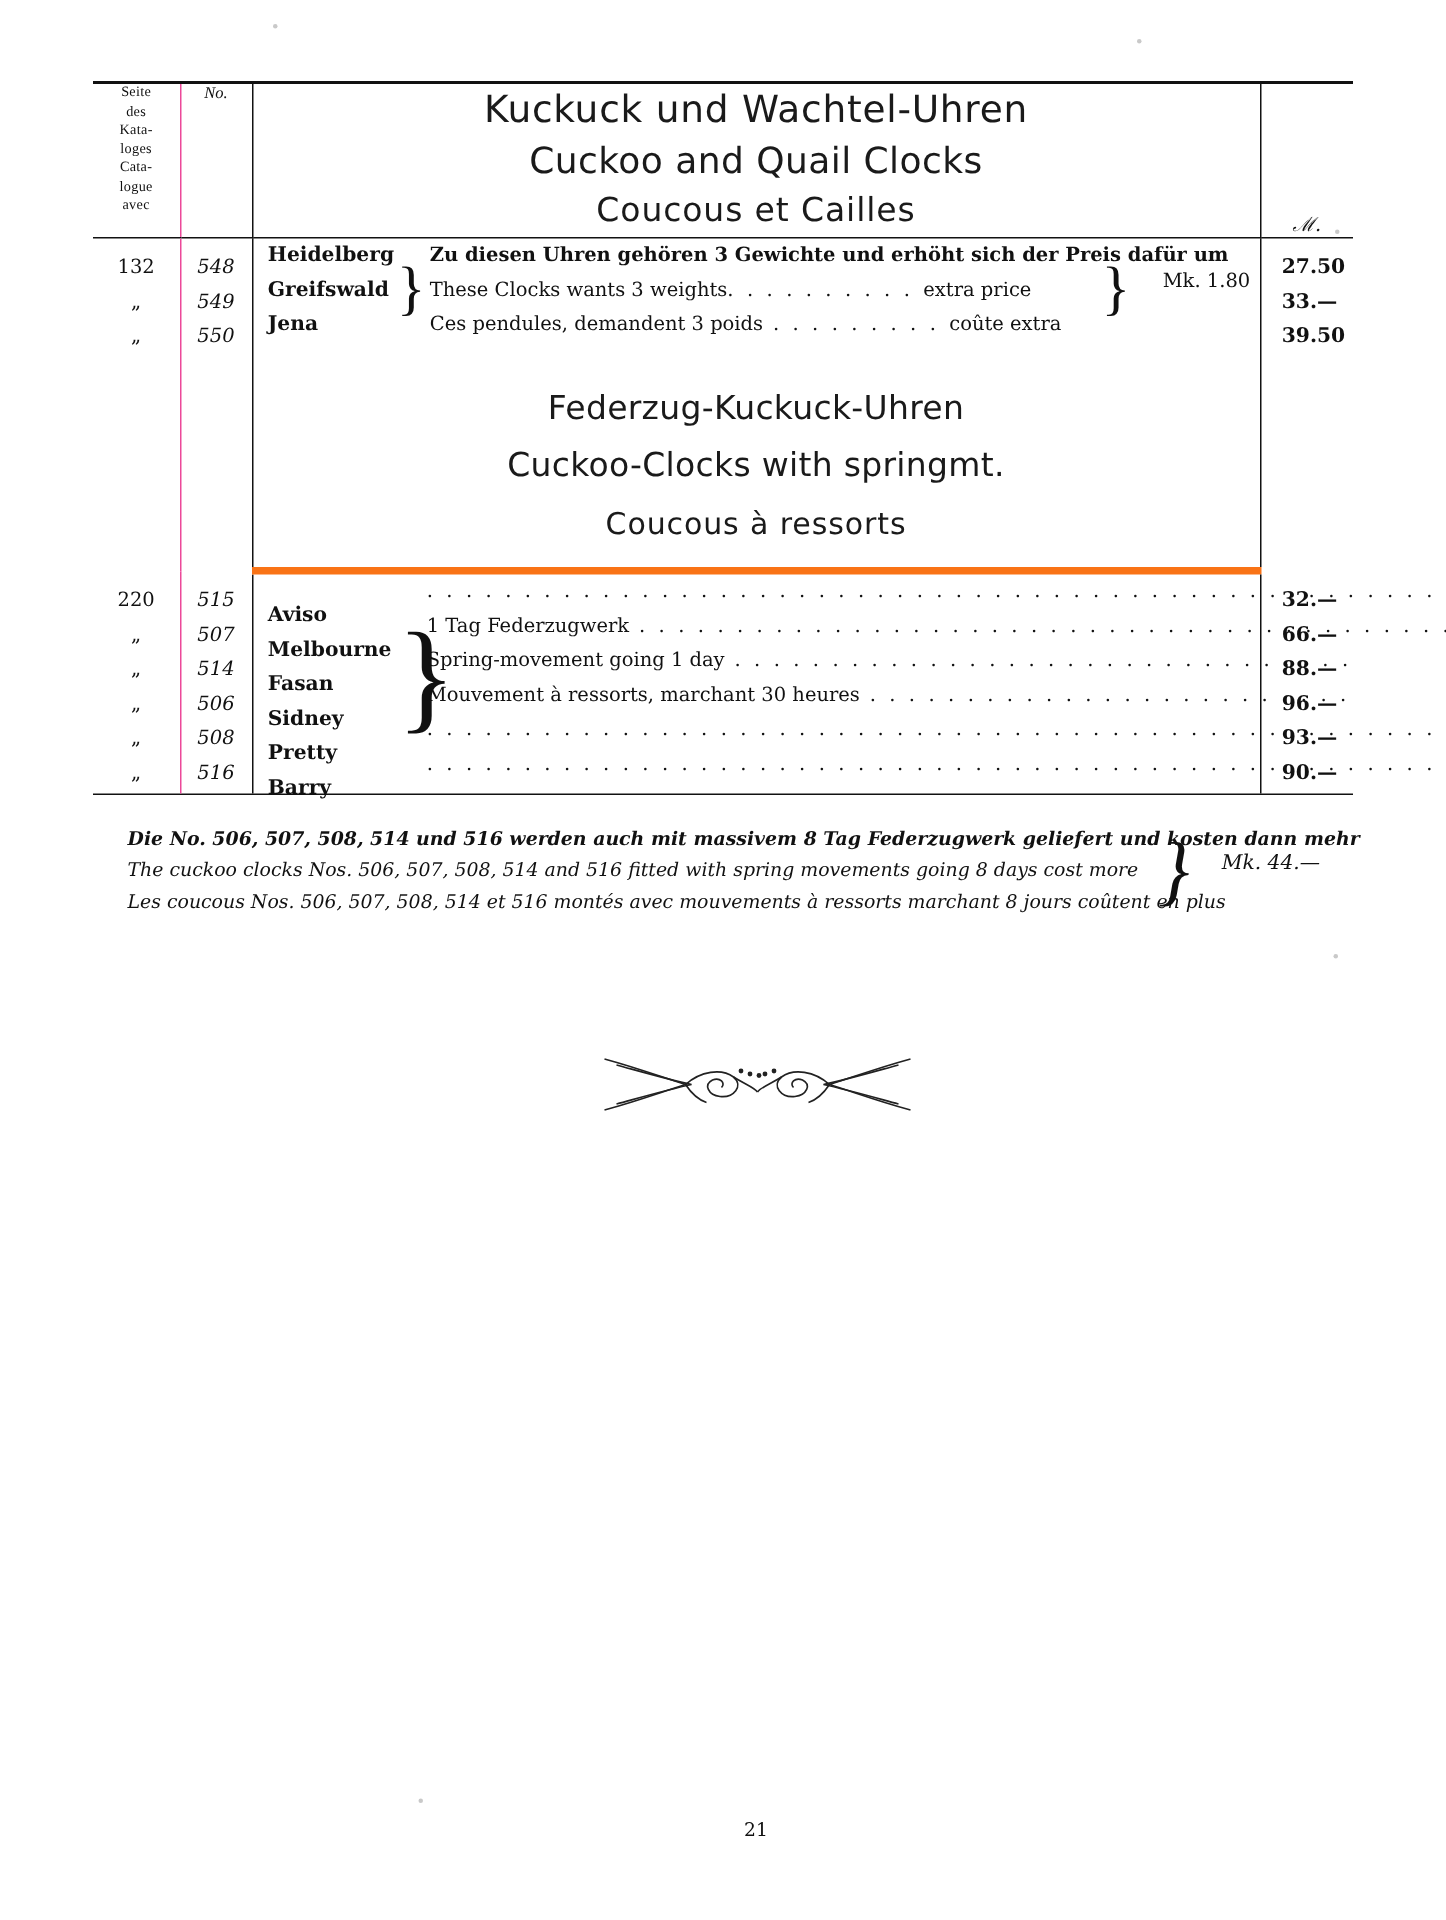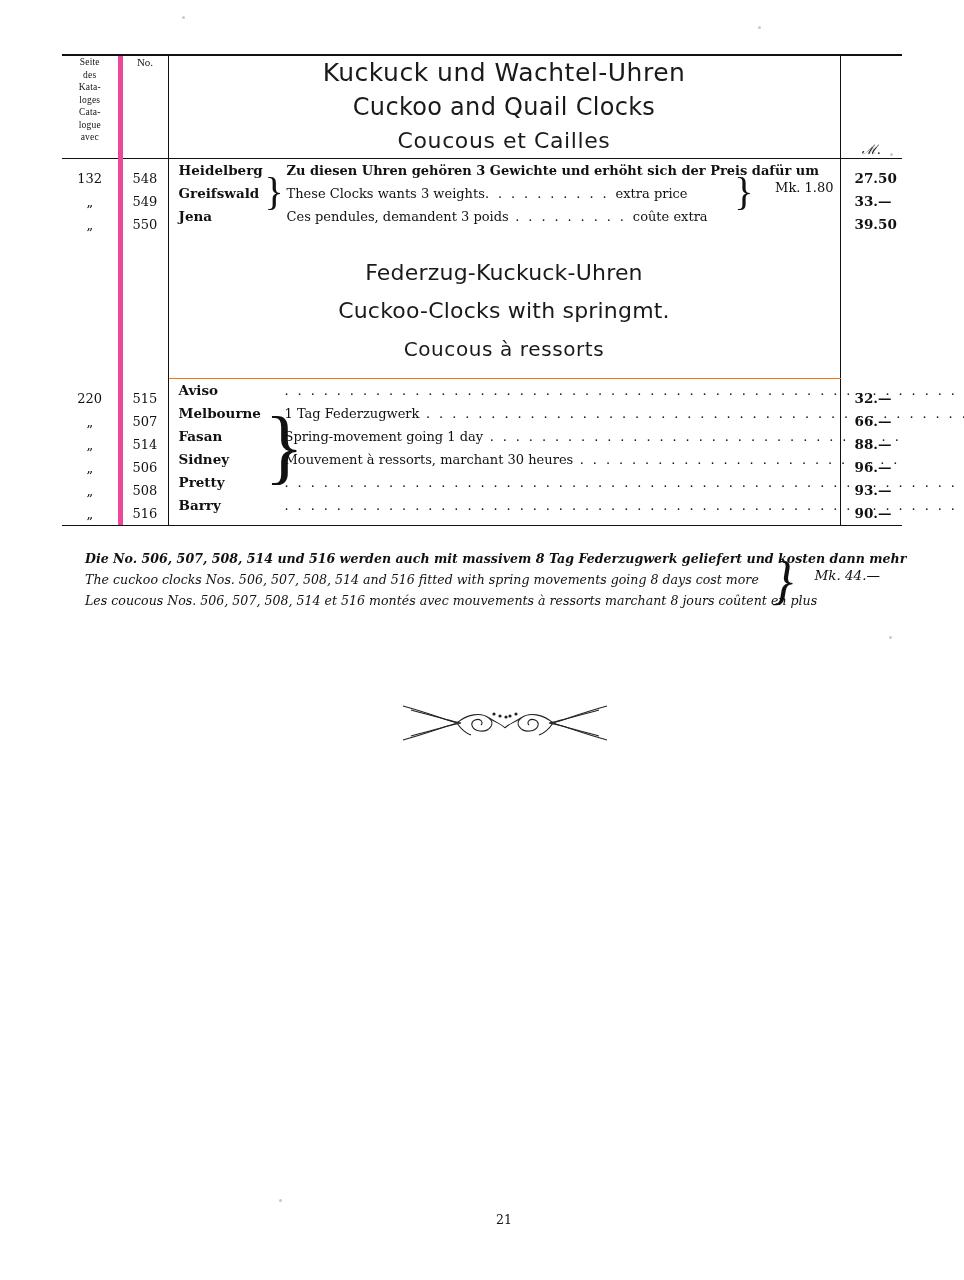--- a/index.html
+++ b/index.html
@@ -42,21 +42,21 @@
   .col-page   { width: 58px; }
   .col-no     { width: 48px; }
   .col-body   { width: 672px; }
   .col-price  { width: 62px; }
 
   td {
     vertical-align: top;
     padding: 0;
   }
 
-  .vline-l { border-left: 5px solid #ec4899; }
+  .vline-l { border-left: 1px solid #ec4899; font-style: italic; }
   .vline-r { border-right: 1px solid #111; }
 
   
   .hdr-row td { padding: 0; }
 
   .hdr-seite {
     text-align: center;
     font-size: 9.5px;
     line-height: 12.5px;
     padding-top: 16px;
@@ -165,34 +165,34 @@
     right: 6px;
     top: 21px;
     font-size: 13px;
     font-family: "DejaVu Serif", serif;
   }
 
   
   .mid-title {
     text-align: center;
     padding: 18px 0 10px 0;
-    border-bottom: 1px solid #f97316;
+    border-bottom: 5px solid #f97316;
   }
   .mt1 { font-size: 22px; line-height: 38px; letter-spacing: .2px; }
   .mt2 { font-size: 22px; line-height: 38px; letter-spacing: .2px; }
   .mt3 { font-size: 20px; line-height: 38px; letter-spacing: .6px; }
 
   
   .group-b {
     position: relative;
     height: 138px;
   }
   .b-names {
     position: absolute;
-    left: 0; top: 0; width: 96px;
+    left: 0; top: 16px; width: 96px;
   }
   .b-brace {
     position: absolute;
     left: 96px; top: 0;
     width: 18px;
     text-align: center;
     font-size: 82px;
     line-height: 136px;
     font-family: "Liberation Serif", serif;
   }

